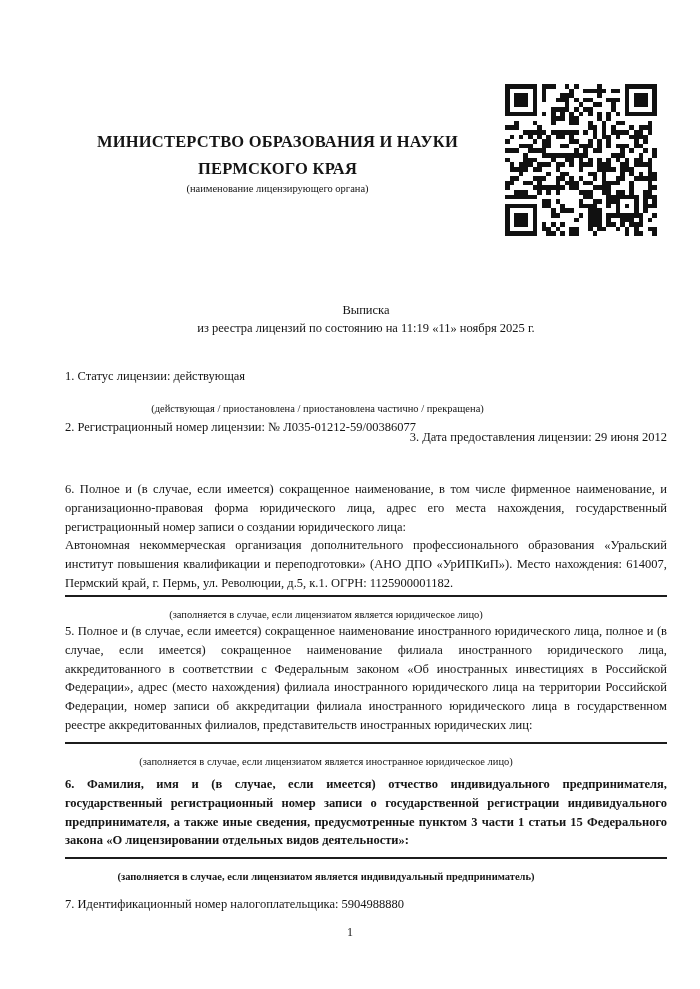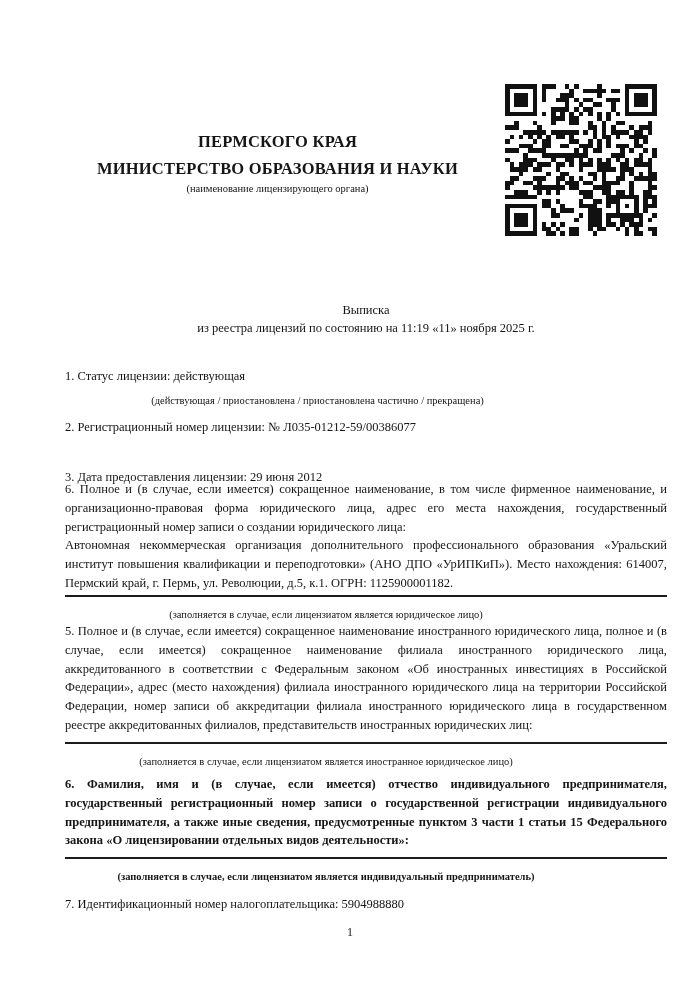--- a/index.html
+++ b/index.html
@@ -20,37 +20,37 @@
   
   .qr{left:505px;top:84px;width:152px;height:152px;}
   .qr svg{display:block;width:152px;height:152px;shape-rendering:crispEdges;}
   
   .doc-title{left:65px;top:302px;width:602px;text-align:center;line-height:17.5px;}
   
   .item{left:65px;width:602px;line-height:18.8px;}
   .line{margin:0;}
   .just{margin:0;text-align:justify;}
   .cap{font-size:10.5px;line-height:13px;text-align:center;}
-  .cap-narrow{width:505px;margin-top:8px;}
+  .cap-narrow{width:505px;margin-top:16px;}
   .cap-fill{width:522px;margin-top:11px;}
   .fill-rule{border:none;border-top:2px solid #1c1c1c;margin:0;width:602px;}
   .rule-gap{margin-top:2px;}
   .rule-gap-big{margin-top:7px;}
-  .sec1{top:367px;} .sec2{top:418px;} .sec3{top:468px;}
+  .sec1{top:367px;} .sec2{top:418px;} .sec3{top:428px;text-align:right;}
   .sec4{top:480px;} .sec5{top:622px;} .sec6{top:775px;font-weight:bold;} .sec7{top:895px;}
   .pagenum{left:0;top:925px;width:700px;text-align:center;font-size:12px;}
 </style>
 </head>
 <body>
 
 <div class="page">
 
   <header class="abs hdr">
+    <div class="hdr-line">МИНИСТЕРСТВО ОБРАЗОВАНИЯ И НАУКИ</div>
     <div class="hdr-line">ПЕРМСКОГО КРАЯ</div>
-    <div class="hdr-line">МИНИСТЕРСТВО ОБРАЗОВАНИЯ И НАУКИ</div>
     <div class="hdr-cap">(наименование лицензирующего органа)</div>
   </header>
 
   <div class="abs qr">
       <svg viewBox="0 0 33 33" xmlns="http://www.w3.org/2000/svg" fill="#111">
         <rect x="0" y="0" width="1" height="1"></rect>
         <rect x="1" y="0" width="1" height="1"></rect>
         <rect x="2" y="0" width="1" height="1"></rect>
         <rect x="3" y="0" width="1" height="1"></rect>
         <rect x="4" y="0" width="1" height="1"></rect>

